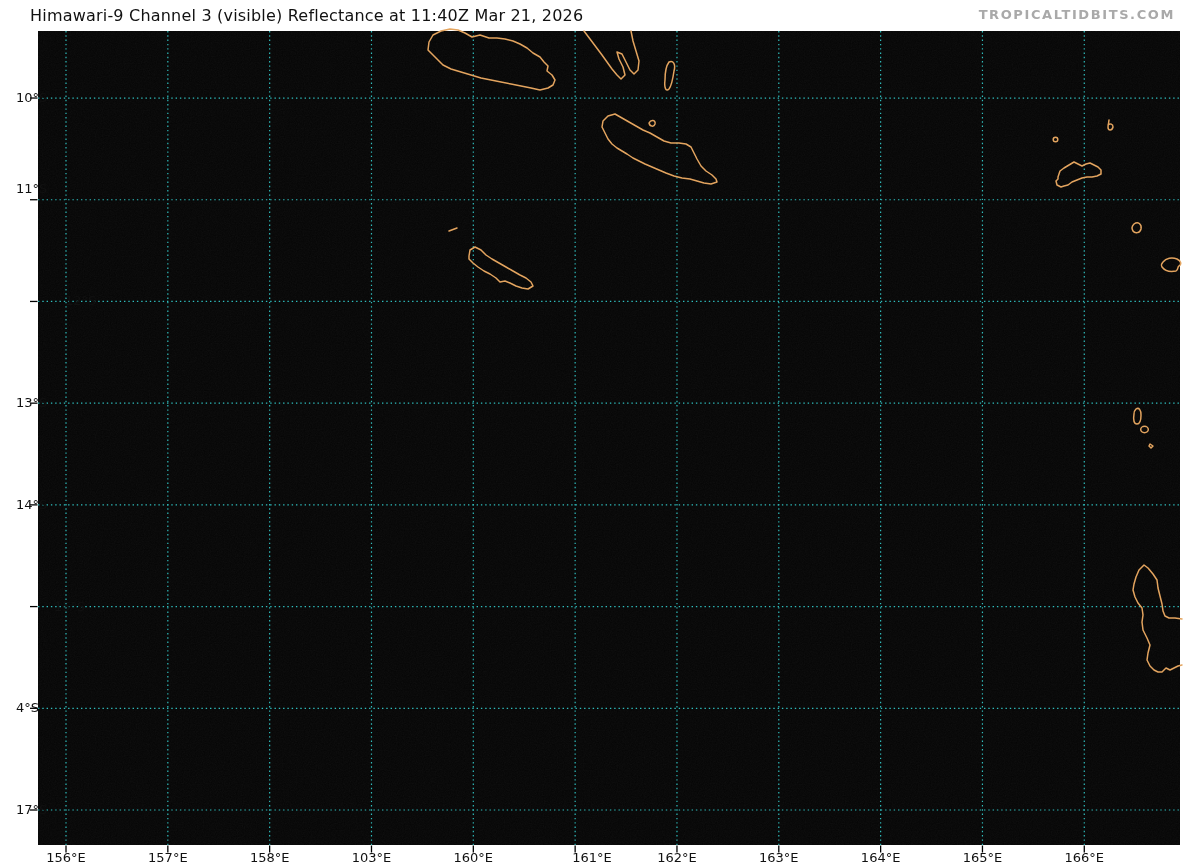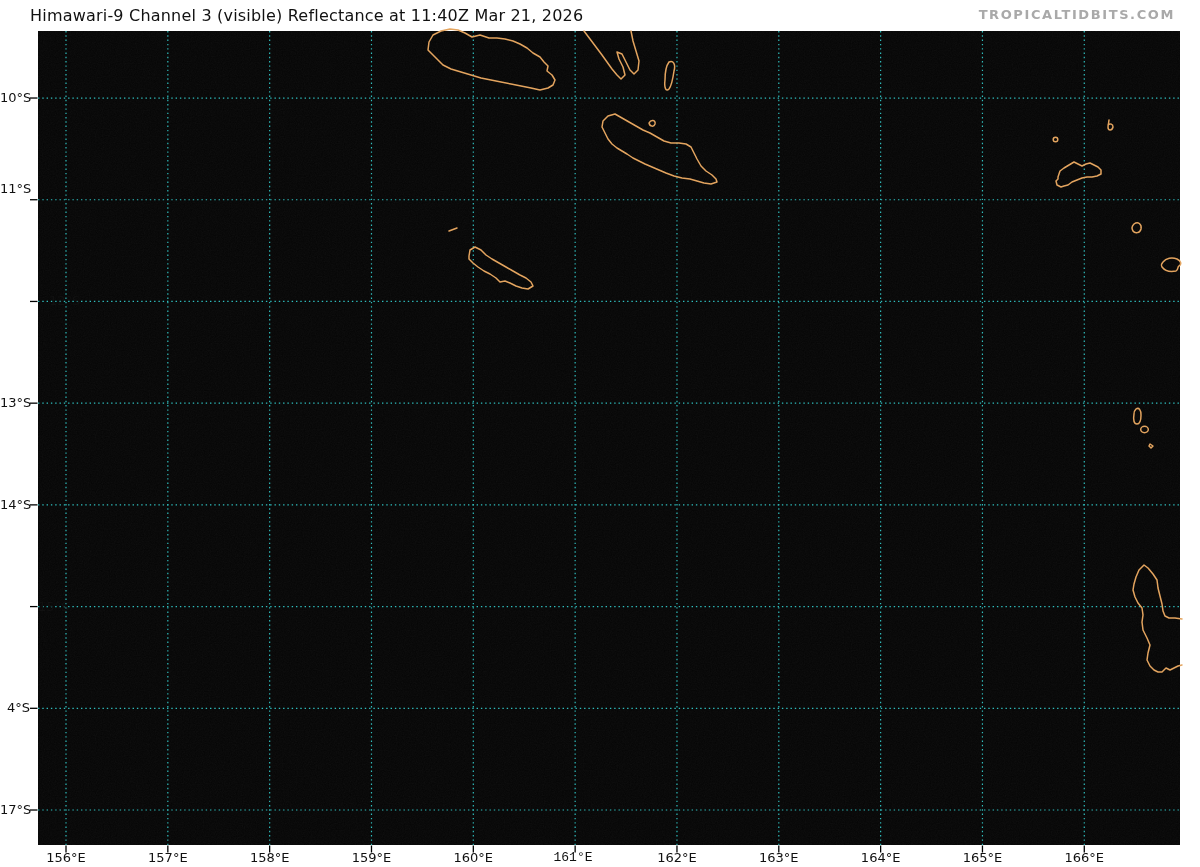--- a/index.html
+++ b/index.html
@@ -12,21 +12,21 @@
     font-size:16px;font-weight:normal;color:#111;letter-spacing:0.2px;white-space:nowrap;
   }
   .watermark{
     position:absolute;right:25px;top:7px;
     font-size:13px;font-weight:bold;color:#a9a9a9;letter-spacing:1.6px;white-space:nowrap;margin-left:36px;
   }
   .map-svg{position:absolute;left:0;top:0;}
   .axis-label{
     position:absolute;font-size:13px;color:#111;line-height:16px;white-space:nowrap;
   }
-  .lat-label{width:30px;text-align:right;}
+  .lat-label{width:30px;margin-left:16px;}
   .lon-label{width:70px;text-align:center;}
 </style>
 </head>
 <body>
 
 <div class="page-title">Himawari-9 Channel 3 (visible) Reflectance at 11:40Z Mar 21, 2026</div>
 <div class="watermark">TROPICALTIDBITS.COM</div>
 
 <svg class="map-svg" width="1200" height="867" viewBox="0 0 1200 867">
   <defs>
@@ -109,21 +109,21 @@
     <div class="axis-label lat-label" style="left: 0px; top: 395.164px;">13°S</div>
     <div class="axis-label lat-label" style="left: 0px; top: 496.876px;">14°S</div>
     <div class="axis-label lat-label" style="left: 0px; top: 598.587px; padding-left: 38px;">15°S</div>
     <div class="axis-label lat-label" style="left: 0px; top: 700.299px;">4°S</div>
     <div class="axis-label lat-label" style="left: 0px; top: 802.011px;">17°S</div>
   </div>
 <div id="lon-labels">
     <div class="axis-label lon-label" style="left: 31.0027px; top: 850px;">156°E</div>
     <div class="axis-label lon-label" style="left: 132.831px; top: 850px;">157°E</div>
     <div class="axis-label lon-label" style="left: 234.658px; top: 850px;">158°E</div>
-    <div class="axis-label lon-label" style="left: 336.486px; top: 850px;">159°E</div>
+    <div class="axis-label lon-label" style="left: 336.486px; top: 850px;">103°E</div>
     <div class="axis-label lon-label" style="left: 438.314px; top: 850px;">160°E</div>
-    <div class="axis-label lon-label" style="left: 538px; top: 850px; font-family: Liberation Mono, monospace;">161°E</div>
+    <div class="axis-label lon-label" style="left: 557px; top: 850px;">161°E</div>
     <div class="axis-label lon-label" style="left: 641.97px; top: 850px;">162°E</div>
     <div class="axis-label lon-label" style="left: 743.798px; top: 850px;">163°E</div>
     <div class="axis-label lon-label" style="left: 845.626px; top: 850px;">164°E</div>
     <div class="axis-label lon-label" style="left: 947.454px; top: 850px;">165°E</div>
     <div class="axis-label lon-label" style="left: 1049.28px; top: 850px;">166°E</div>
   </div>
 
 </body></html>

